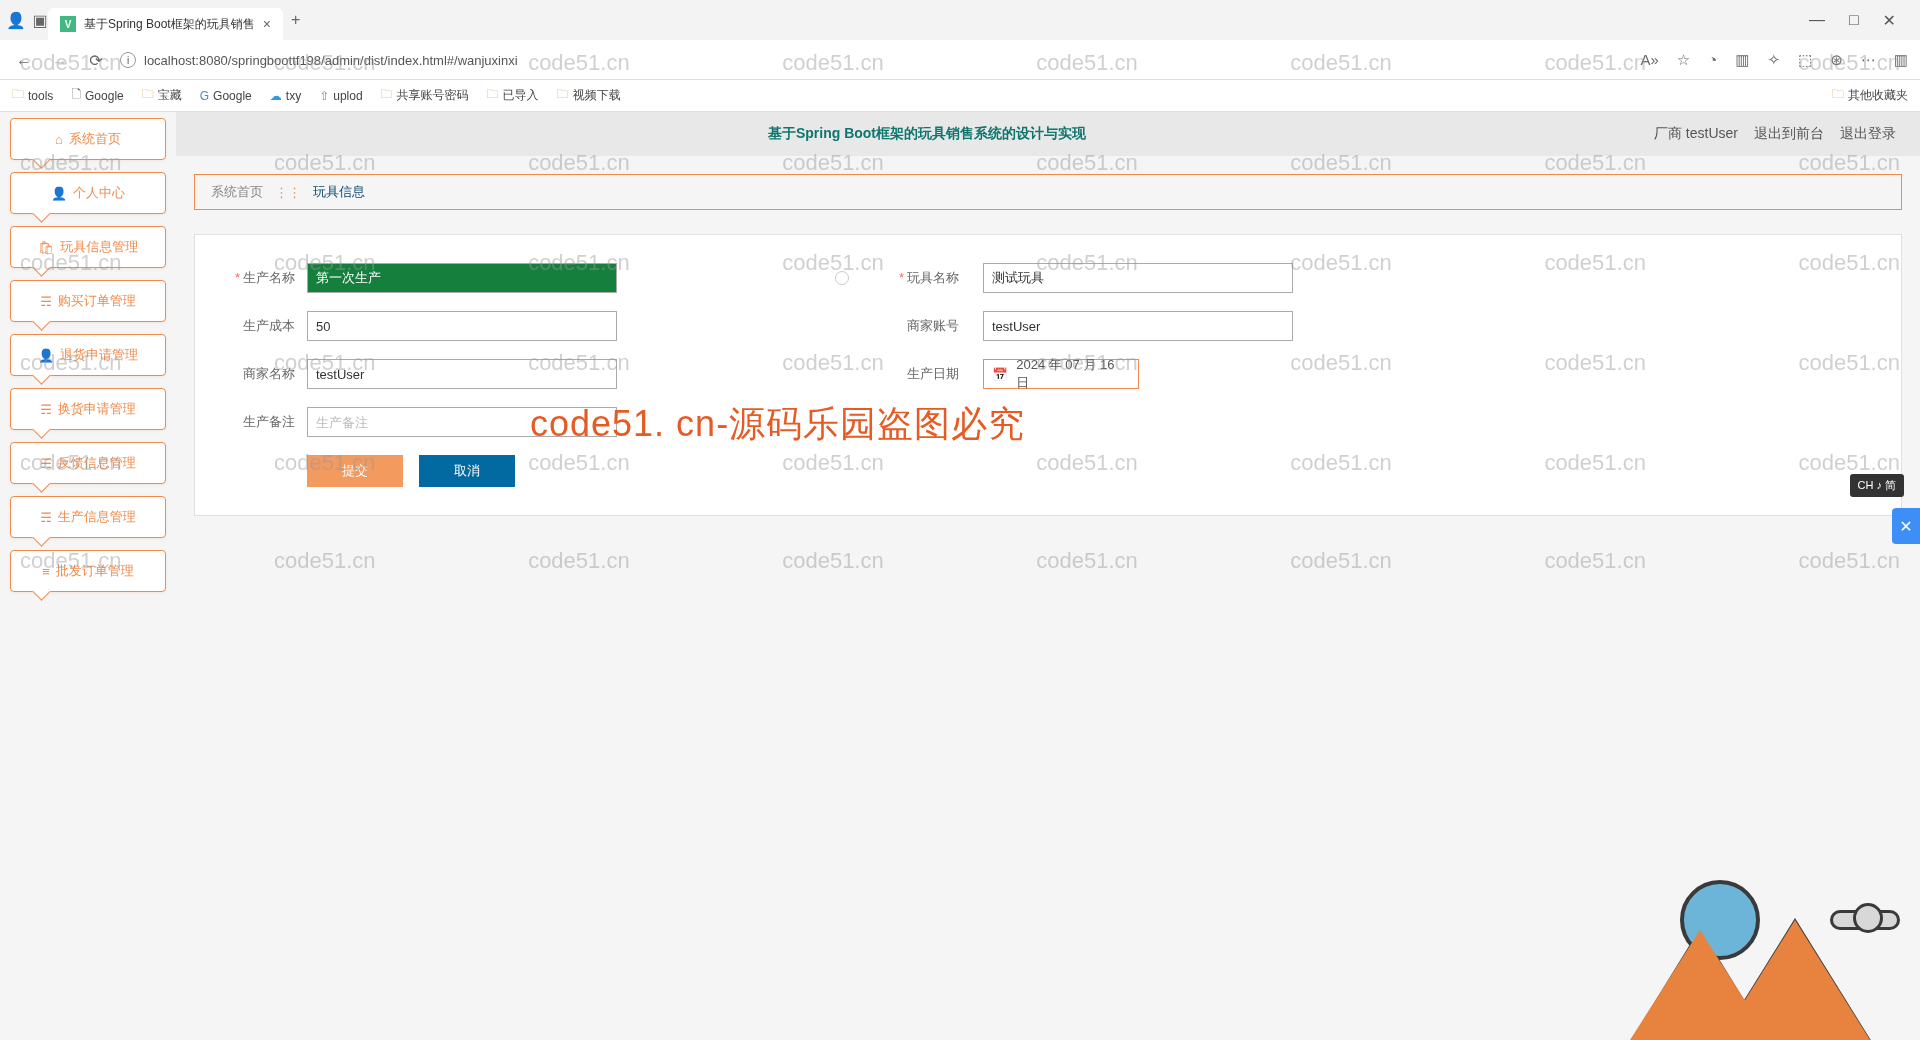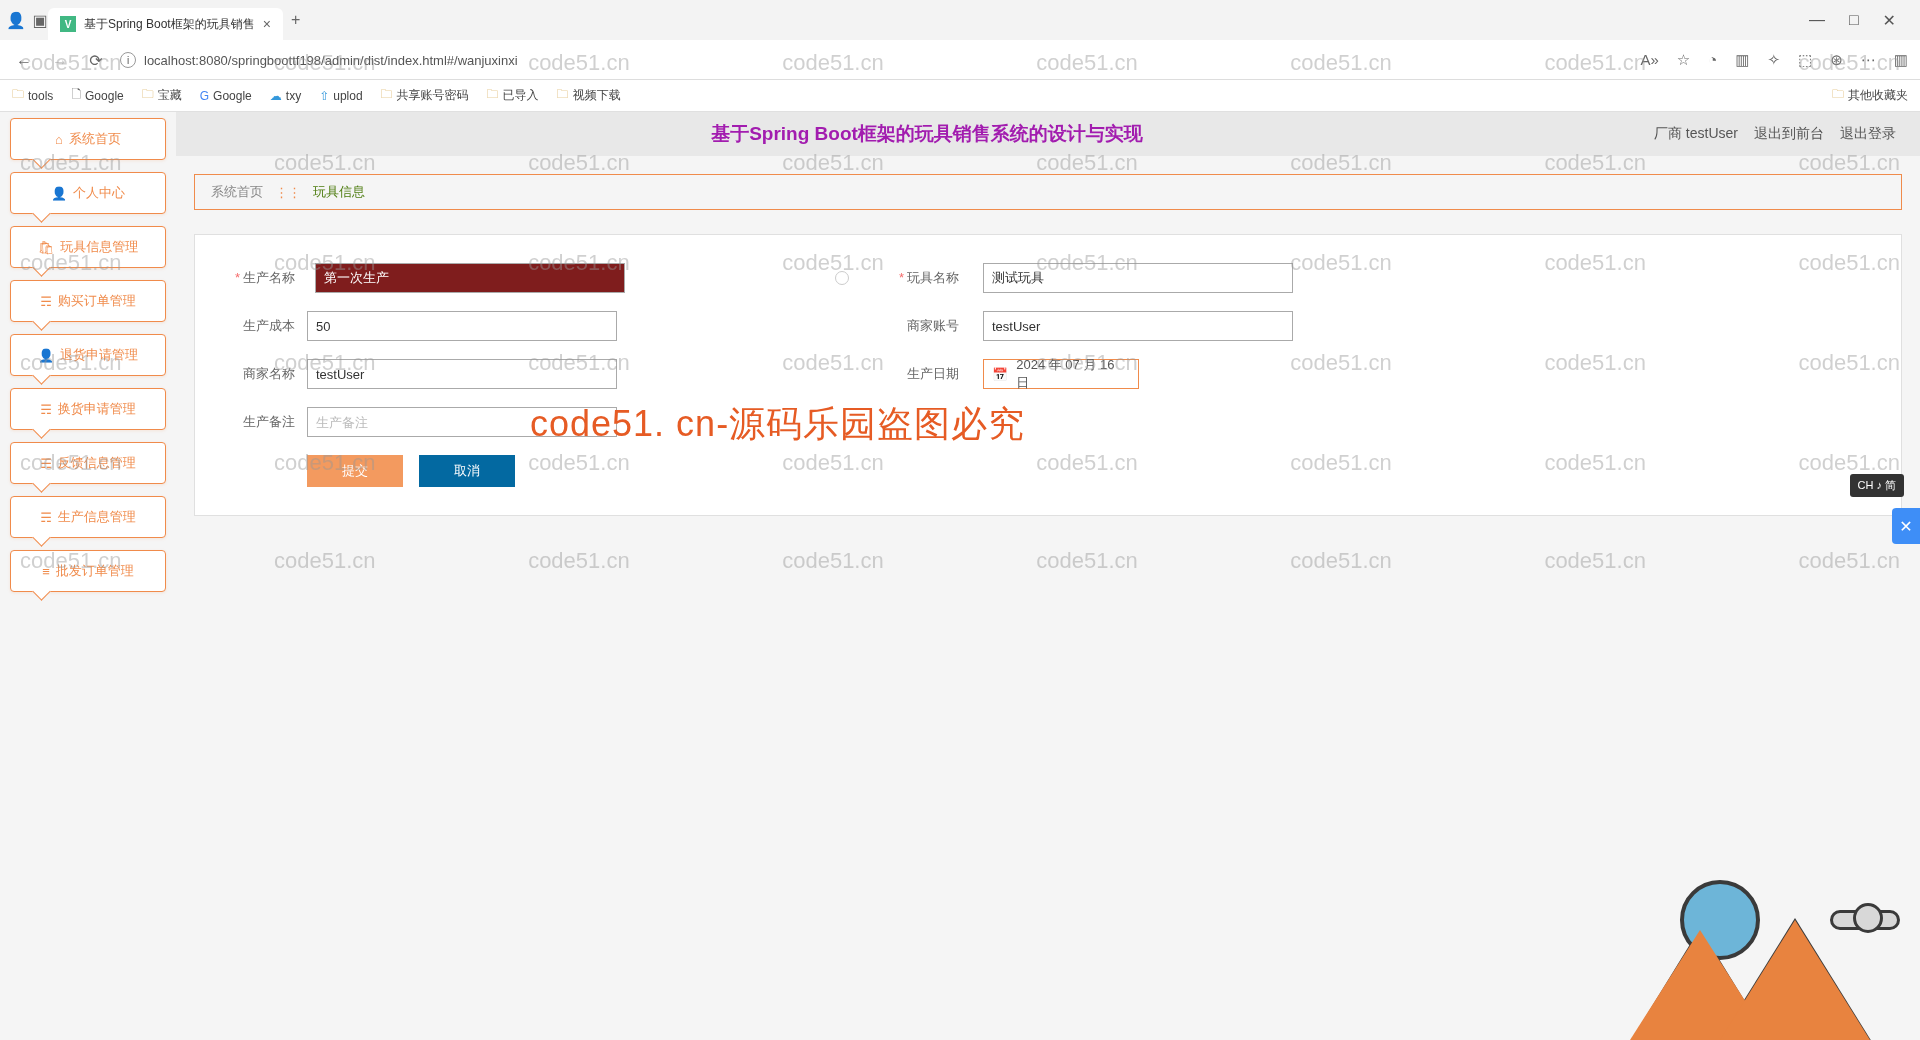--- a/index.html
+++ b/index.html
@@ -31,38 +31,38 @@
 
 
 .app { display: flex; height: calc(100% - 112px); position: relative; }
 .sidebar { width: 176px; padding: 6px 10px; display: flex; flex-direction: column; gap: 12px; }
 .side-item { position: relative; background: #fff; border: 1px solid #f08b4b; border-radius: 4px; height: 42px; display: flex; align-items: center; justify-content: center; gap: 6px; font-size: 13px; color: #f08b4b; box-shadow: 0 1px 3px rgba(240,139,75,0.15); }
 .side-item::after { content: ""; position: absolute; bottom: -7px; left: 24px; width: 12px; height: 12px; background: #fff; border-right: 1px solid #f08b4b; border-bottom: 1px solid #f08b4b; transform: rotate(45deg); }
 .side-icon { font-size: 13px; }
 
 .main { flex: 1; display: flex; flex-direction: column; }
 .header { height: 44px; background: #e8e8e8; display: flex; align-items: center; padding: 0 24px; }
-.header-title { flex: 1; text-align: center; font-size: 19px; font-weight: bold; color: #a21caf; }
+.header-title { flex: 1; text-align: center; font-size: 14px; font-weight: bold; color: #0f766e; }
 .header-right { display: flex; gap: 16px; font-size: 14px; color: #555; }
 
 .breadcrumb { margin: 18px 18px 0 18px; border: 1px solid #f08b4b; height: 36px; display: flex; align-items: center; padding: 0 16px; gap: 12px; font-size: 13px; }
 .bc-item { color: #888; }
 .bc-sep { color: #f08b4b; }
-.bc-current { color: #4d7c0f; }
+.bc-current { color: #0c4a6e; }
 
 .form-card { margin: 24px 18px; background: #fff; border: 1px solid #e0e0e0; padding: 28px 20px; }
 .form-row { display: flex; margin-bottom: 18px; }
 .form-col { display: flex; align-items: center; width: 620px; }
 .form-col.hidden-radio { margin-left: 0; gap: 12px; }
 .radio-ph { width: 20px; display: flex; align-items: center; justify-content: flex-start; margin-right: 12px; }
 .radio-dot { width: 14px; height: 14px; border: 1px solid #ccc; border-radius: 50%; }
 .form-label { width: 80px; text-align: right; font-size: 13px; color: #666; margin-right: 12px; }
 .req { color: #f56c6c; margin-right: 3px; }
 .form-input { width: 310px; height: 30px; border: 1px solid #aaa; padding: 0 8px; font-size: 13px; color: #333; outline: none; }
-.form-input.selected { background: #7f1d1d; color: #fff; margin-left: 8px; }
+.form-input.selected { background: #15803d; color: #fff; }
 .form-input::placeholder { color: #bbb; }
 .date-wrap { width: 156px; height: 30px; border: 1px solid #f08b4b; display: flex; align-items: center; padding: 0 8px; gap: 8px; font-size: 13px; color: #555; }
 .date-icon { color: #aaa; font-size: 13px; }
 
 .form-buttons { display: flex; gap: 16px; margin-left: 92px; margin-top: 8px; }
 .btn { width: 96px; height: 32px; border: none; color: #fff; font-size: 13px; cursor: pointer; }
 .btn-primary { background: #f39a5f; }
 .btn-cancel { background: #0369a1; }
 
 

